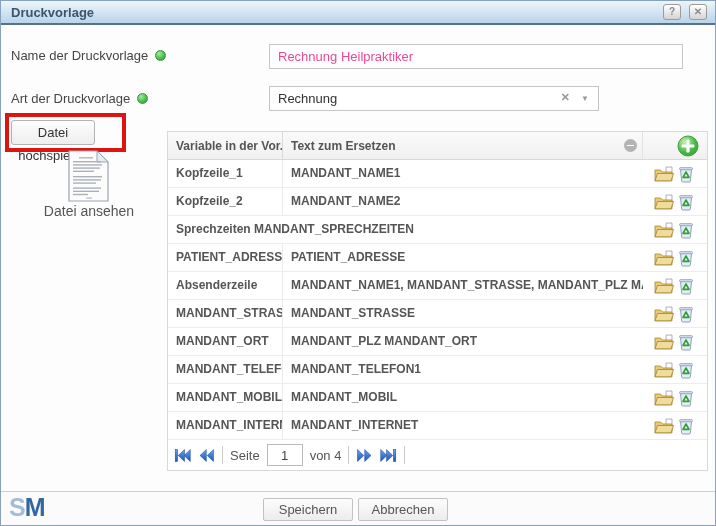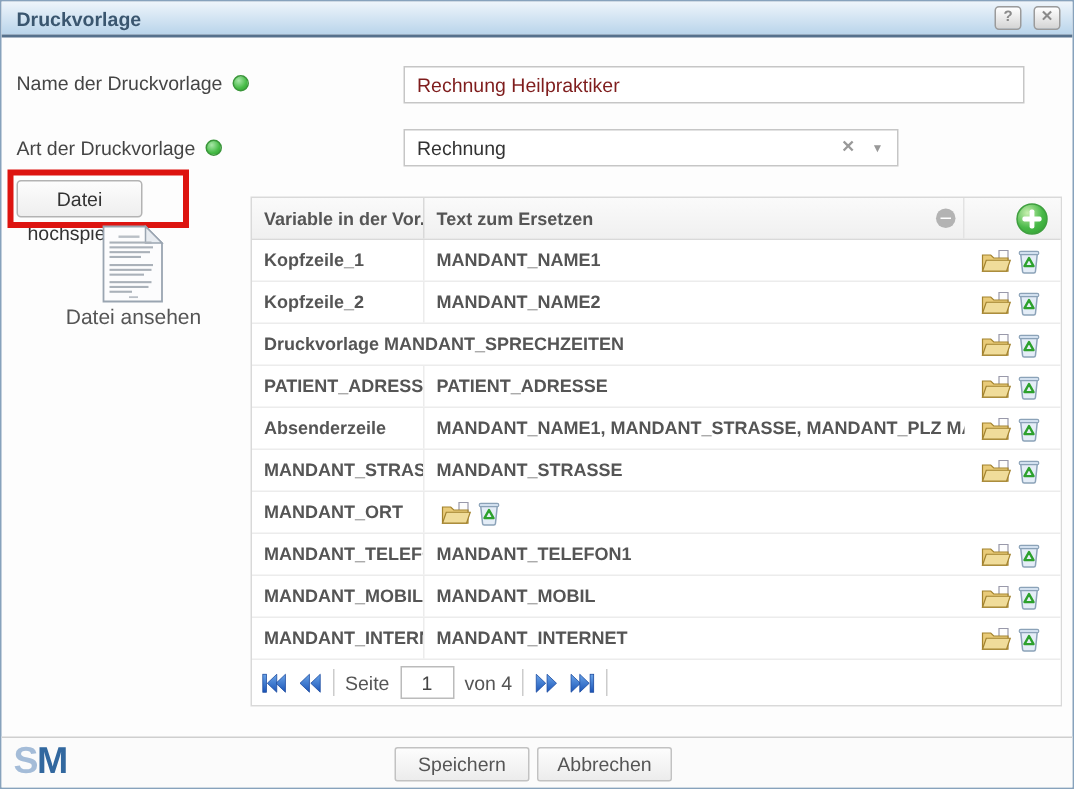--- a/index.html
+++ b/index.html
@@ -17,21 +17,21 @@
     text-align:center;line-height:14px;font-size:10px;font-weight:bold;color:#8a8a8a;cursor:pointer;}
   .tb-help{right:34px}.tb-close{right:8px}
   
   .lbl{position:absolute;font-size:13px;color:#454545;white-space:nowrap;}
   .lbl-name{left:10px;top:47px}.lbl-type{left:10px;top:90px}
   .dot{display:inline-block;width:9px;height:9px;border-radius:50%;margin-left:7px;
     background:radial-gradient(circle at 35% 30%, #a8e7a8, #46bb46 60%, #2f9e2f);
     border:1px solid #3a963a;vertical-align:-1px;}
   .txt-input{position:absolute;left:268px;width:414px;height:25px;box-sizing:border-box;
     border:1px solid #c6c6c6;background:#fff;font-family:"Liberation Sans",sans-serif;
-    font-size:13px;color:#7f1d1d;padding:0 8px;}
+    font-size:13px;color:#ec4899;padding:0 8px;}
   .in-name{top:43px}
   .combo{position:absolute;left:268px;top:85px;width:330px;height:25px;box-sizing:border-box;
     border:1px solid #c6c6c6;background:#fff;}
   .combo-value{position:absolute;left:8px;top:4px;font-size:13px;color:#333;}
   .combo-clear{position:absolute;right:28px;top:4px;font-size:11px;font-weight:bold;color:#999;cursor:pointer;}
   .combo-caret{position:absolute;right:9px;top:7px;font-size:8px;color:#999;cursor:pointer;}
   
   .annotation{position:absolute;left:4px;top:112px;width:121px;height:39px;box-sizing:border-box;
     border:4px solid #dd1410;}
   .upload-btn{position:absolute;left:10px;top:119px;width:84px;height:25px;box-sizing:border-box;
@@ -182,21 +182,21 @@
               <path d="M3.5 7.5 L19.5 7.5 L17 14.8 L1 14.8 Z" fill="#f0dc9a" stroke="#a3832f" stroke-width="0.8"></path>
             </svg></span>
         <span class="row-ic"><svg width="18" height="18" viewBox="0 0 18 18">
               <path d="M3.5 4.5 h11 l-1.2 11.5 q-0.1 1 -1.1 1 h-6.4 q-1 0 -1.1 -1 z" fill="#e4edf7" stroke="#8ba2b8"></path>
               <rect x="2.5" y="2.6" width="13" height="2.2" rx="1" fill="#d2e0ef" stroke="#8ba2b8" stroke-width="0.8"></rect>
               <path d="M9 7 L12 12.4 L6 12.4 Z" fill="none" stroke="#2da12d" stroke-width="1.6" stroke-linejoin="round"></path>
             </svg></span>
       </div>
     </div>
     <div class="tr">
-      <div class="td td2">Druckvorlage MANDANT_SPRECHZEITEN</div>
+      <div class="td td2">Sprechzeiten MANDANT_SPRECHZEITEN</div>
       <div class="td-actions">
         <span class="row-ic"><svg width="20" height="16" viewBox="0 0 20 16">
               <path d="M12 1 h6 v9 h-6 z" fill="#fdfdfd" stroke="#99a" stroke-width="0.8"></path>
               <path d="M1 4 L6.5 4 L8.5 6 L18 6 L18 14.8 L1 14.8 Z" fill="#e9cb79" stroke="#a3832f" stroke-width="0.8"></path>
               <path d="M3.5 7.5 L19.5 7.5 L17 14.8 L1 14.8 Z" fill="#f0dc9a" stroke="#a3832f" stroke-width="0.8"></path>
             </svg></span>
         <span class="row-ic"><svg width="18" height="18" viewBox="0 0 18 18">
               <path d="M3.5 4.5 h11 l-1.2 11.5 q-0.1 1 -1.1 1 h-6.4 q-1 0 -1.1 -1 z" fill="#e4edf7" stroke="#8ba2b8"></path>
               <rect x="2.5" y="2.6" width="13" height="2.2" rx="1" fill="#d2e0ef" stroke="#8ba2b8" stroke-width="0.8"></rect>
               <path d="M9 7 L12 12.4 L6 12.4 Z" fill="none" stroke="#2da12d" stroke-width="1.6" stroke-linejoin="round"></path>
@@ -246,20 +246,21 @@
             </svg></span>
         <span class="row-ic"><svg width="18" height="18" viewBox="0 0 18 18">
               <path d="M3.5 4.5 h11 l-1.2 11.5 q-0.1 1 -1.1 1 h-6.4 q-1 0 -1.1 -1 z" fill="#e4edf7" stroke="#8ba2b8"></path>
               <rect x="2.5" y="2.6" width="13" height="2.2" rx="1" fill="#d2e0ef" stroke="#8ba2b8" stroke-width="0.8"></rect>
               <path d="M9 7 L12 12.4 L6 12.4 Z" fill="none" stroke="#2da12d" stroke-width="1.6" stroke-linejoin="round"></path>
             </svg></span>
       </div>
     </div>
     <div class="tr">
       <div class="td td1">MANDANT_ORT</div>
+      <div class="td td2">MANDANT_PLZ MANDANT_ORT</div>
       <div class="td-actions">
         <span class="row-ic"><svg width="20" height="16" viewBox="0 0 20 16">
               <path d="M12 1 h6 v9 h-6 z" fill="#fdfdfd" stroke="#99a" stroke-width="0.8"></path>
               <path d="M1 4 L6.5 4 L8.5 6 L18 6 L18 14.8 L1 14.8 Z" fill="#e9cb79" stroke="#a3832f" stroke-width="0.8"></path>
               <path d="M3.5 7.5 L19.5 7.5 L17 14.8 L1 14.8 Z" fill="#f0dc9a" stroke="#a3832f" stroke-width="0.8"></path>
             </svg></span>
         <span class="row-ic"><svg width="18" height="18" viewBox="0 0 18 18">
               <path d="M3.5 4.5 h11 l-1.2 11.5 q-0.1 1 -1.1 1 h-6.4 q-1 0 -1.1 -1 z" fill="#e4edf7" stroke="#8ba2b8"></path>
               <rect x="2.5" y="2.6" width="13" height="2.2" rx="1" fill="#d2e0ef" stroke="#8ba2b8" stroke-width="0.8"></rect>
               <path d="M9 7 L12 12.4 L6 12.4 Z" fill="none" stroke="#2da12d" stroke-width="1.6" stroke-linejoin="round"></path>

